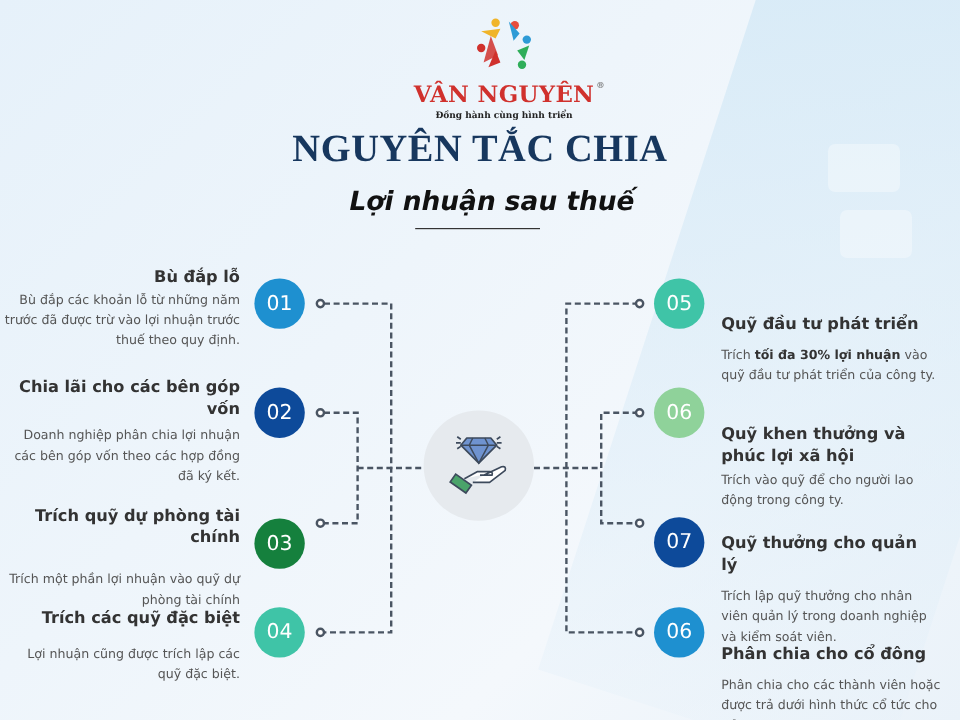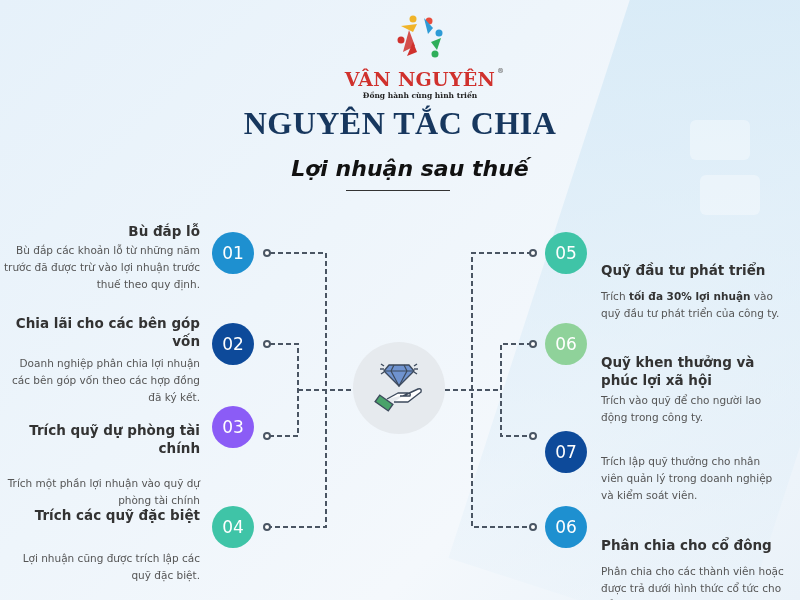--- a/index.html
+++ b/index.html
@@ -128,42 +128,43 @@
   <div class="item item-left" style="left:0px;top:314px;width:200px;">
     <div class="item-title">Chia lãi cho các bên góp vốn</div>
     <div class="item-desc">Doanh nghiệp phân chia lợi nhuận các bên góp vốn theo các hợp đồng đã ký kết.</div>
   </div>
   <div class="num" style="left:212px;top:323px;background:#0d4a9a;">02</div>
 
   <div class="item item-left" style="left:0px;top:421px;width:200px;">
     <div class="item-title">Trích quỹ dự phòng tài chính</div>
     <div class="item-desc" style="margin-top:18px;">Trích một phần lợi nhuận vào quỹ dự phòng tài chính</div>
   </div>
-  <div class="num" style="left:212px;top:406px;background:#8b5cf6;">03</div>
+  <div class="num" style="left:212px;top:432px;background:#15803d;">03</div>
 
   <div class="item item-left" style="left:0px;top:506px;width:200px;">
     <div class="item-title">Trích các quỹ đặc biệt</div>
-    <div class="item-desc" style="margin-top:26px;">Lợi nhuận cũng được trích lập các quỹ đặc biệt.</div>
+    <div class="item-desc" style="margin-top:13px;">Lợi nhuận cũng được trích lập các quỹ đặc biệt.</div>
   </div>
   <div class="num" style="left:212px;top:506px;background:#3fc4a7;">04</div>
 
   <div class="num" style="left:545px;top:232px;background:#3fc4a7;">05</div>
   <div class="item item-right" style="left:601px;top:222px;width:190px;">
     <div class="item-title">Quỹ đầu tư phát triển</div>
     <div class="item-desc" style="margin-top:9px;"><span>Trích </span><b>tối đa 30% lợi nhuận</b><span> vào quỹ đầu tư phát triển của công ty.</span></div>
   </div>
 
   <div class="num" style="left:545px;top:323px;background:#8fd29a;">06</div>
   <div class="item item-right" style="left:601px;top:314px;width:180px;">
     <div class="item-title">Quỹ khen thưởng và phúc lợi xã hội</div>
     <div class="item-desc" style="margin-top:3px;">Trích vào quỹ để cho người lao động trong công ty.</div>
   </div>
 
   <div class="num" style="left:545px;top:431px;background:#0d4a9a;">07</div>
   <div class="item item-right" style="left:601px;top:405px;width:180px;">
+    <div class="item-title">Quỹ thưởng cho quản lý</div>
     <div class="item-desc" style="margin-top:9px;">Trích lập quỹ thưởng cho nhân viên quản lý trong doanh nghiệp và kiểm soát viên.</div>
   </div>
 
   <div class="num" style="left:545px;top:506px;background:#1e90d0;">06</div>
   <div class="item item-right" style="left:601px;top:497px;width:190px;">
     <div class="item-title">Phân chia cho cổ đông</div>
     <div class="item-desc" style="margin-top:9px;">Phân chia cho các thành viên hoặc được trả dưới hình thức cổ tức cho cổ đông.</div>
   </div>
 
 </div>

